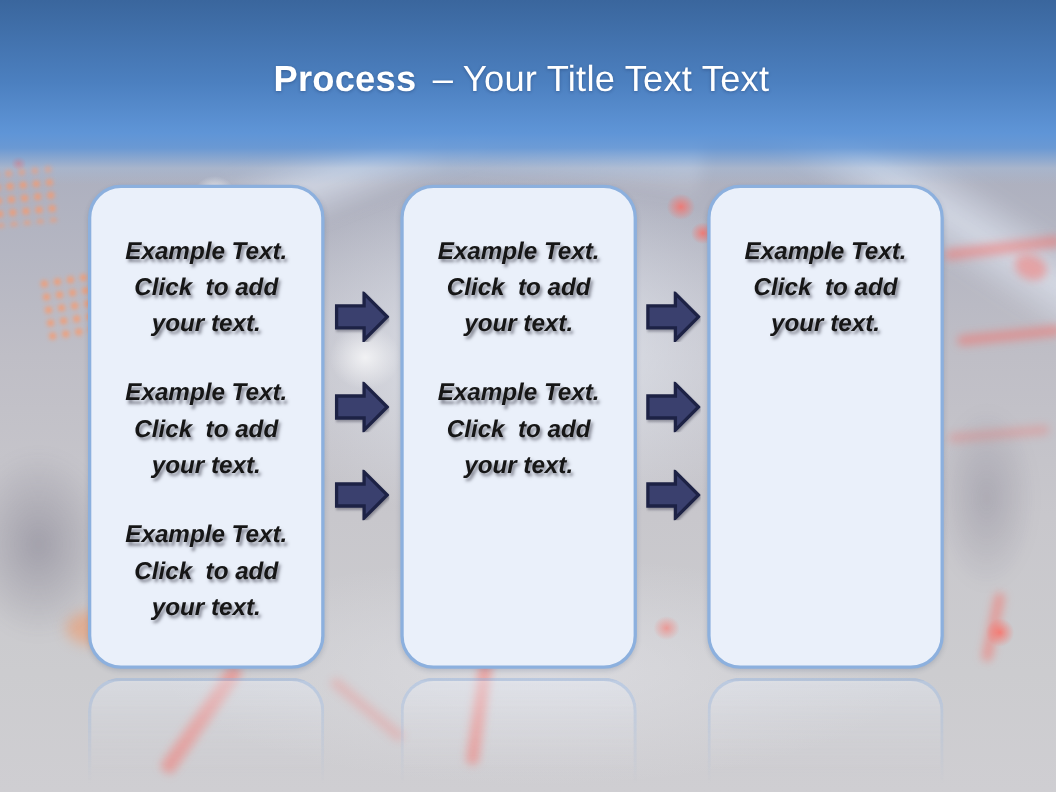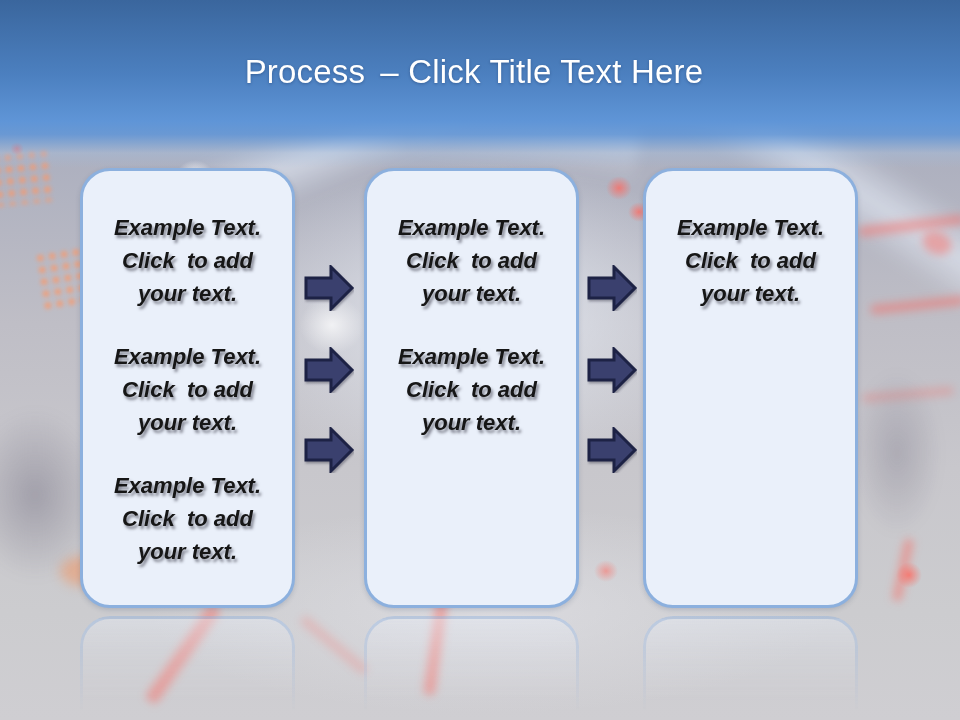--- a/index.html
+++ b/index.html
@@ -51,21 +51,21 @@
               var(--header-top,#3a669d) 0%,
               var(--header-mid,#4c80c0) 45%,
               var(--header-bottom,#5f95d7) 72%,
               rgba(95,149,215,0.85) 80%,
               rgba(160,190,226,0.35) 91%,
               rgba(200,212,228,0) 100%); }
   .title { position:absolute; left:0; top:53px; width:960px; text-align:center;
            transform:translateX(-18px); color:var(--title-text,#ffffff);
            font-size:33px; line-height:38px; letter-spacing:.2px;
            text-shadow:0 1px 3px rgba(0,20,60,0.3); white-space:nowrap; }
-  .title .t-bold { font-weight:normal; margin-right:15px;margin-left:24px; }
+  .title .t-bold { font-weight:bold; margin-right:15px;margin-left:24px; }
 
   
   .box { position:absolute; top:168px; height:440px; width:215px; box-sizing:border-box;
          background:var(--box-fill,#eaf0fa); border:3px solid var(--box-border,#8cb0de);
          border-radius:30px; padding:40px 12px 0 12px;
          box-shadow:0 2px 5px rgba(40,60,100,0.18); }
   .box.x1 { left:80px; }  .box.x2 { left:364px; }  .box.x3 { left:643px; }
   .para { margin:0 0 30px 0; text-align:center; white-space:pre;
           font-style:italic; font-weight:600; font-size:22px; line-height:33px;
           color:var(--body-text,#161616);
@@ -116,21 +116,21 @@
     <div class="streak s6"></div>
     <div class="streak s7"></div>
     <div class="streak s8"></div>
     <div class="streak s9"></div>
     <div class="smudge m1"></div>
     <div class="smudge m2"></div>
   </div>
 
   <div class="header"></div>
   <div class="title">
-    <span class="t-bold">Process</span><span class="t-rest">– Click Title Text Here</span>
+    <span class="t-bold">Process</span><span class="t-rest">– Your Title Text Text</span>
   </div>
 
   <div class="box x1">
     <p class="para">Example Text.
 Click  to add
 your text.</p>
     <p class="para">Example Text.
 Click  to add
 your text.</p>
     <p class="para">Example Text.

